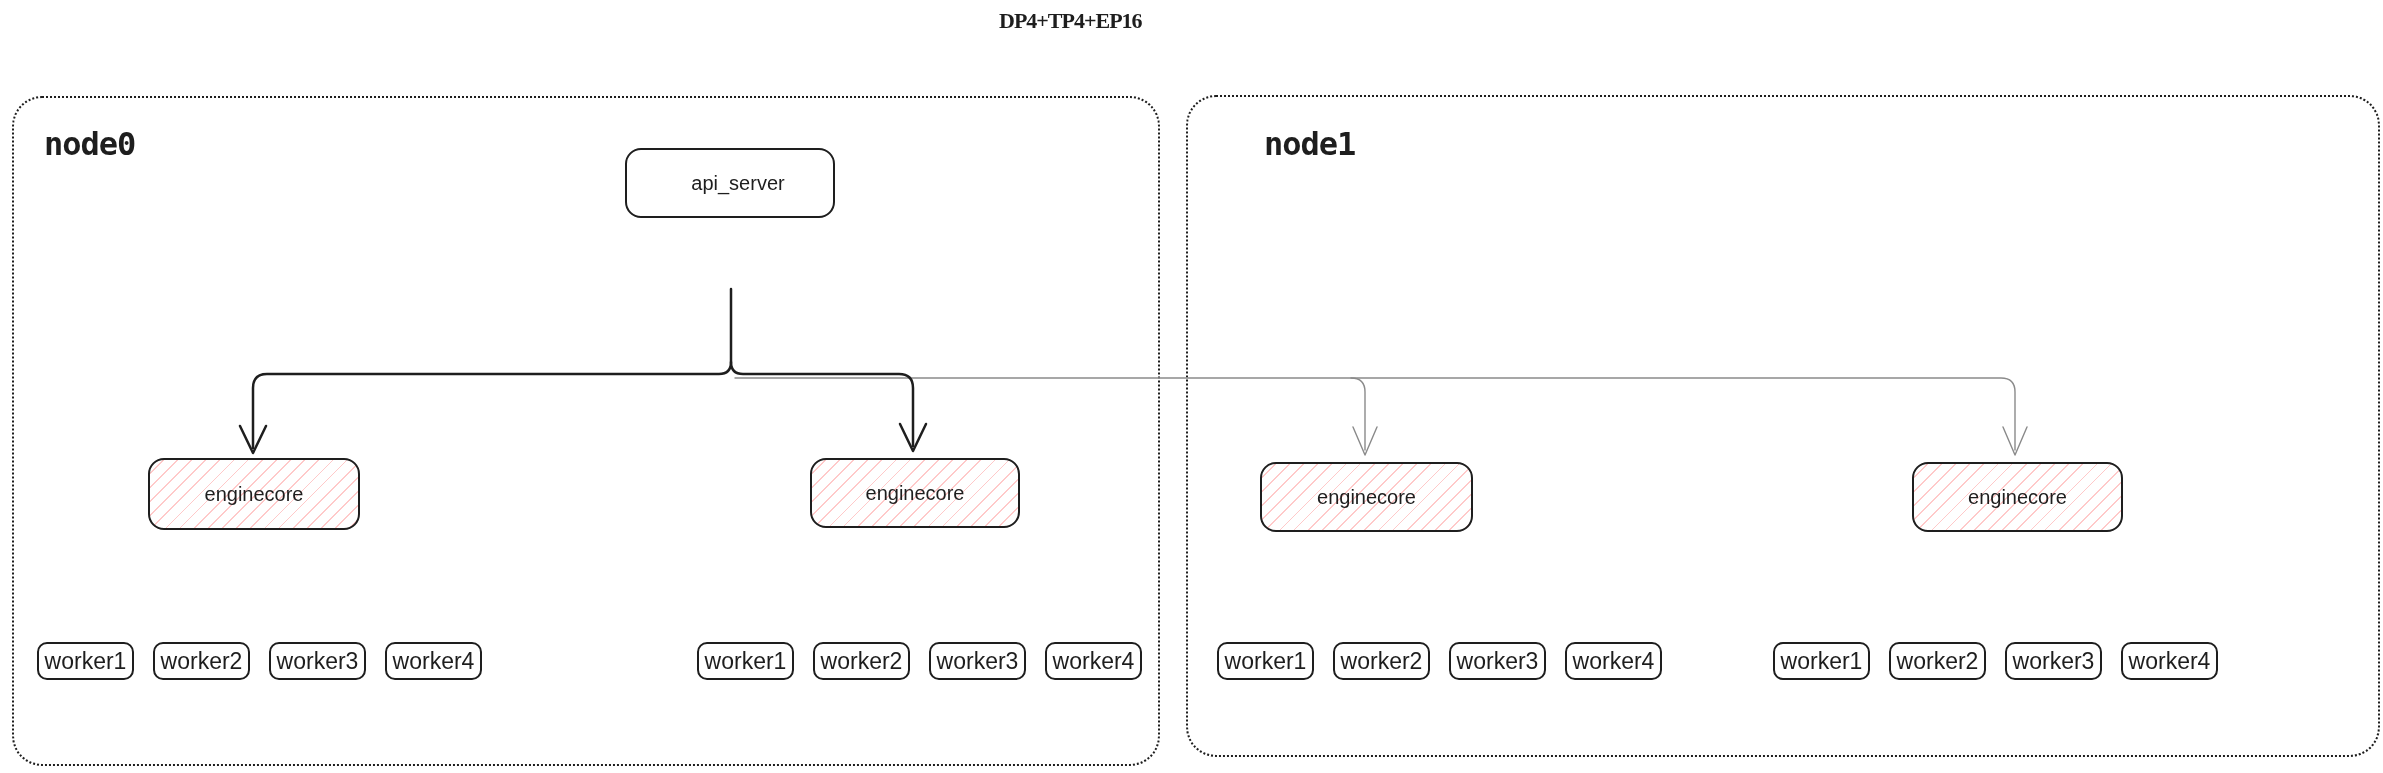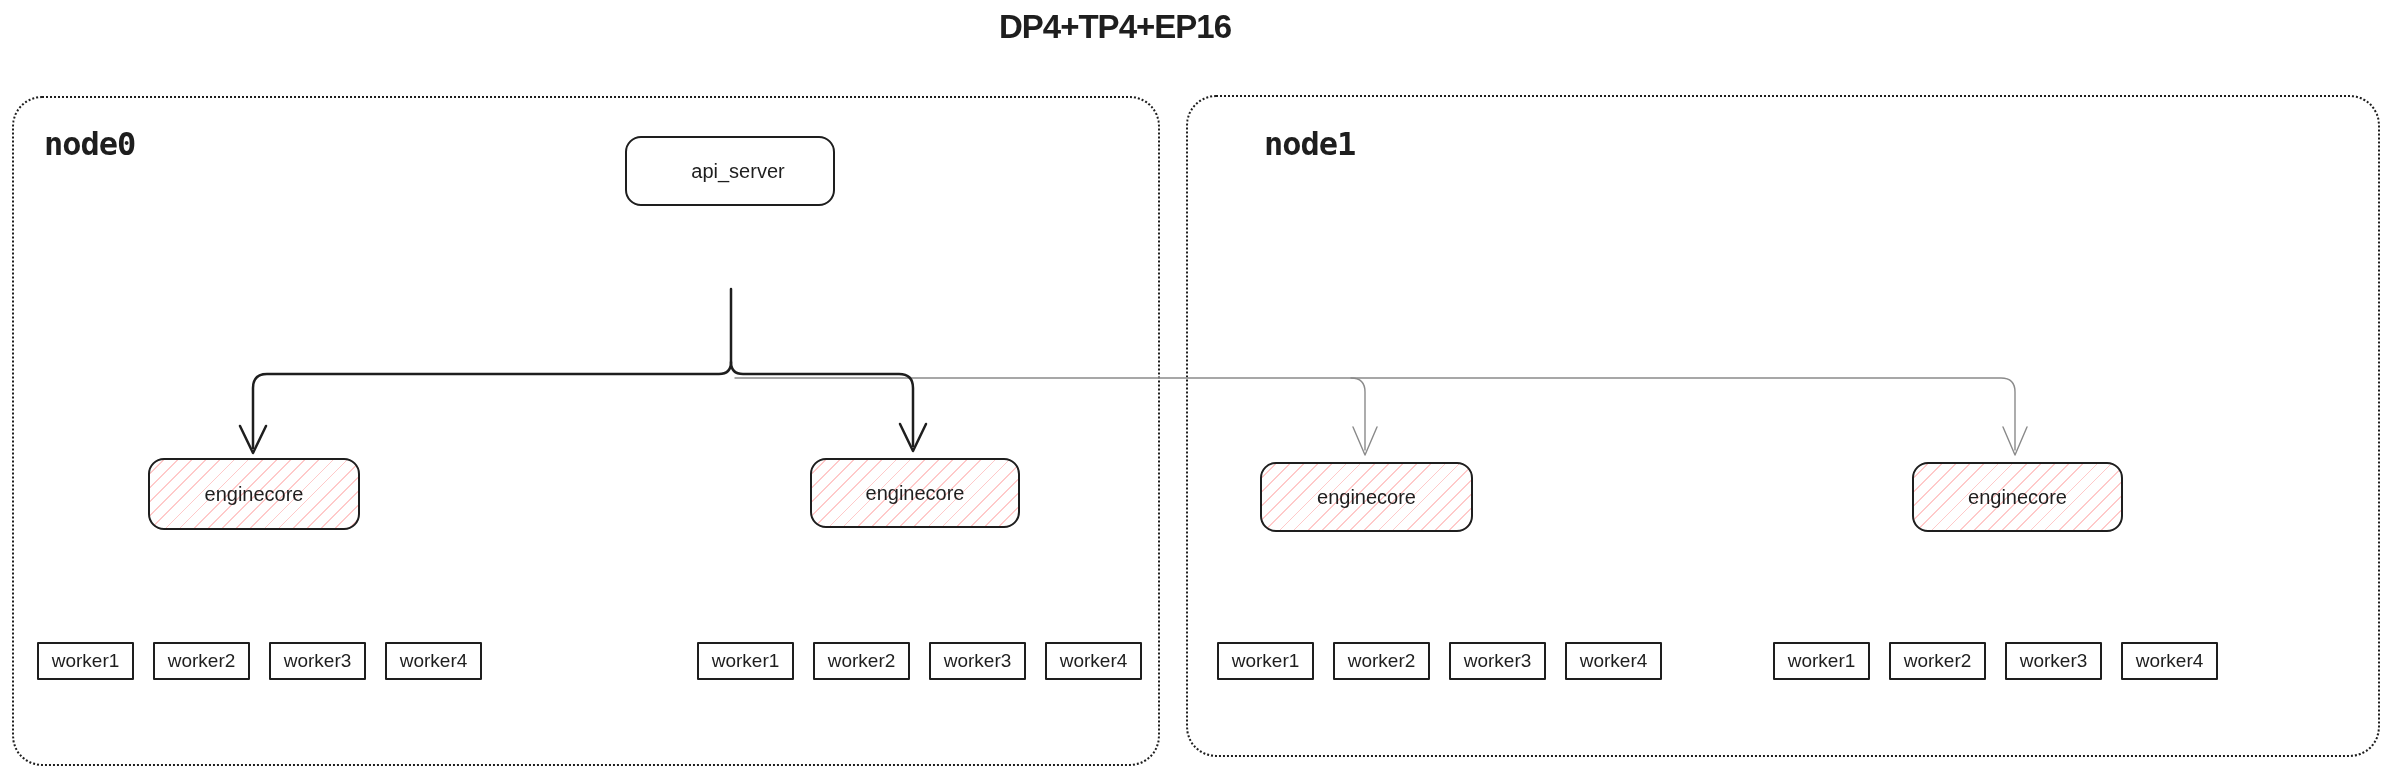--- a/index.html
+++ b/index.html
@@ -13,22 +13,22 @@
   .canvas{
     position:relative;
     width:2383px;height:773px;
     background:#ffffff;
     font-family:"Liberation Sans", sans-serif;
     color:var(--text);
     overflow:hidden;
   }
   .title{
     position:absolute;left:999px;top:8px;width:240px;
-    font-family:Liberation Sans, sans-serif;
-    font-weight:bold;font-size:33px;letter-spacing:-1px;white-space:nowrap;
+    font-family:Liberation Serif, serif;
+    font-weight:bold;font-size:22px;letter-spacing:-1px;white-space:nowrap;
   }
   .node-rect{
     position:absolute;
     border:2.5px dotted var(--stroke);
     border-radius:30px;
     background:transparent;
   }
   .node0-rect{left:12px;top:96px;width:1144px;height:666px;}
   .node1-rect{left:1186px;top:95px;width:1190px;height:658px;}
   .node-label{
@@ -50,41 +50,41 @@
   .hatch-green{
     background-image:repeating-linear-gradient(135deg,
       rgba(0,0,0,0) 0px, rgba(0,0,0,0) 8.7px,
       var(--green) 8.7px, var(--green) 10px);
   }
   .hatch-red{
     background-image:repeating-linear-gradient(135deg,
       rgba(0,0,0,0) 0px, rgba(0,0,0,0) 8.7px,
       var(--red) 8.7px, var(--red) 10px);
   }
-  .api-server{left:625px;top:136px;width:210px;height:70px;padding-left:16px;}
+  .api-server{left:625px;top:148px;width:210px;height:70px;padding-left:16px;}
   .asyncllm{left:625px;top:221px;width:210px;height:68px;}
   .engine1{left:148px;top:458px;width:212px;height:72px;}
   .engine2{left:810px;top:458px;width:210px;height:70px;}
   .engine3{left:1260px;top:462px;width:213px;height:70px;}
   .engine4{left:1912px;top:462px;width:211px;height:70px;}
   .worker-group{
     position:absolute;top:642px;
     display:flex;gap:19px;
   }
   .wg1{left:37px;}
   .wg2{left:697px;}
   .wg3{left:1217px;}
   .wg4{left:1773px;}
   .worker{
     width:97px;height:38px;
     border:2px solid var(--stroke);
-    border-radius:1px;
+    border-radius:10px;
     background:#ffffff;
     display:flex;align-items:center;justify-content:center;
-    font-size:19px;
+    font-size:23px;
     box-sizing:border-box;
     white-space:nowrap;
   }
   svg.arrows{position:absolute;left:0;top:0;pointer-events:none;}
   .dark-line{stroke:var(--stroke);stroke-width:2.5;fill:none;stroke-linecap:round;stroke-linejoin:round;}
   .gray-line{stroke:var(--gray);stroke-width:1.4;fill:none;stroke-linecap:round;stroke-linejoin:round;}
 </style>
 </head>
 <body>
 

